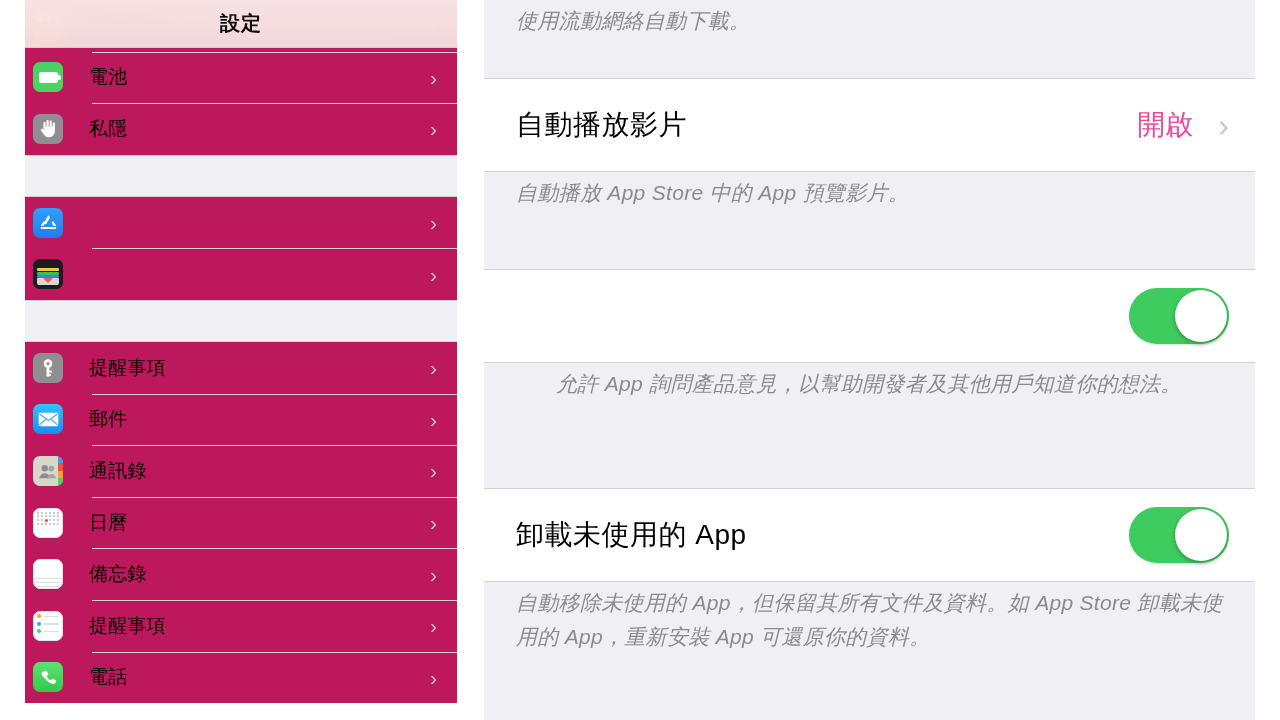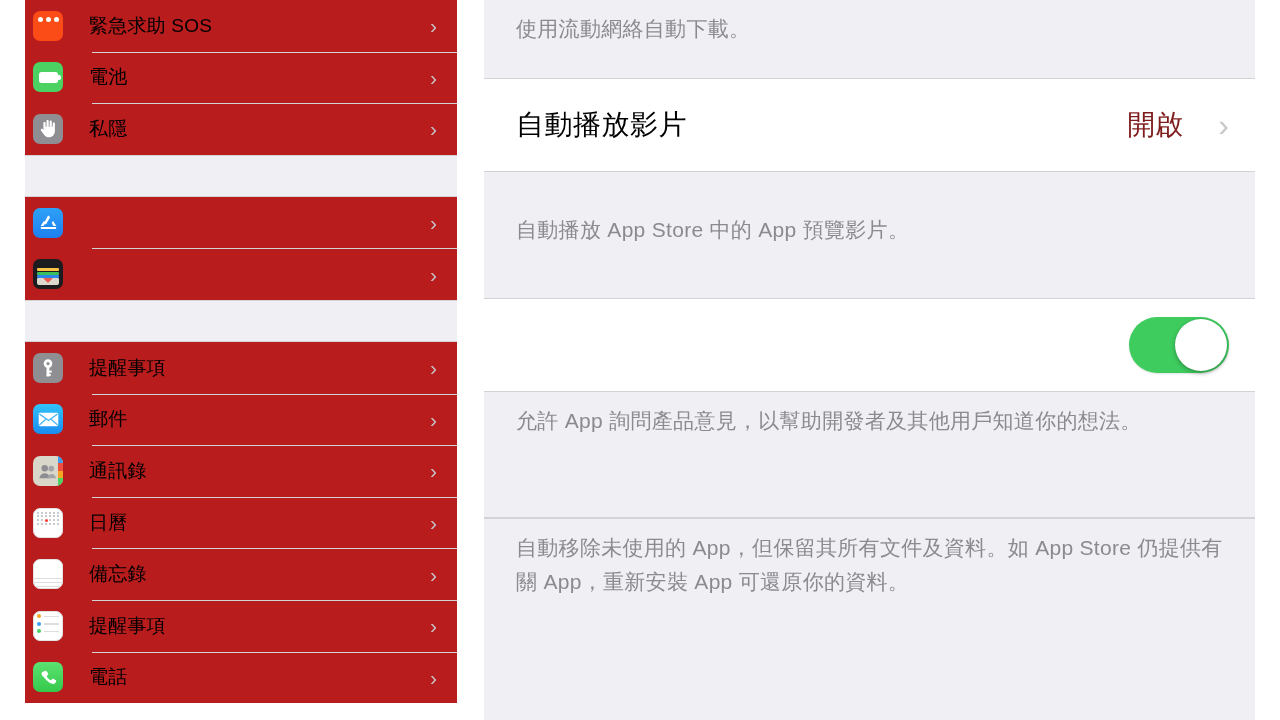--- a/index.html
+++ b/index.html
@@ -23,21 +23,21 @@
     width: 432px; height: 720px;
     background: #ffffff;
     overflow: hidden;
   }
 
   .sb-row {
     position: relative;
     height: 51.6px;
     display: flex;
     align-items: center;
-    background: #b91c1c;
+    background: #be185d;
     padding-left: 8px;
   }
   .sb-row + .sb-row::before {
     content: "";
     position: absolute;
     left: 67px; right: 0; top: 0;
     height: 1px;
     background: #d3d3d6;
   }
 
@@ -175,21 +175,21 @@
   }
 
   .d-footer {
     background: #efeff4;
     padding: 0 32px;
     color: #8a8a8f;
     font-size: 21px;
     line-height: 34px;
     letter-spacing: .3px;
   }
-  .d-footer .txt { padding-top: 12px; }
+  .d-footer .txt { padding-top: 4px; font-style: italic; }
 
   .d-sep { height: 1px; background: #d3d3d6; }
 
   .d-row {
     background: #ffffff;
     height: 92px;
     display: flex;
     align-items: center;
     padding: 0 0 0 32px;
     position: relative;
@@ -200,22 +200,22 @@
     letter-spacing: .5px;
     white-space: nowrap;
   }
   .d-row .right {
     margin-left: auto;
     display: flex; align-items: center;
     padding-right: 26px;
   }
   .d-row .value {
     font-size: 28px;
-    color: #7f1d1d;
-    margin-right: 35px;
+    color: #ec4899;
+    margin-right: 25px;
   }
   .d-row .chev {
     color: #c7c7cc;
     font-size: 32px;
     font-weight: 300;
     line-height: 1;
   }
 
   .switch {
     width: 100px; height: 56px;
@@ -411,56 +411,67 @@
       <span class="sb-icon ic-phone">
         <svg width="17" height="17" viewBox="0 0 20 20" aria-hidden="true">
           <path fill="#ffffff" d="M6.1 2.2c.6-.4 1.3-.2 1.7.4l1.8 2.7c.3.5.2 1.2-.3 1.6l-1.1.9c-.2.2-.3.5-.2.8.4 1 1 1.9 1.8 2.7.8.8 1.7 1.4 2.7 1.8.3.1.6 0 .8-.2l.9-1.1c.4-.5 1.1-.6 1.6-.3l2.7 1.8c.6.4.8 1.1.4 1.7l-1 1.5c-.5.7-1.4 1.1-2.3 1-2.6-.3-5.3-1.8-7.6-4.1S2.1 8.3 1.8 5.7c-.1-.9.3-1.8 1-2.3z"></path>
         </svg>
       </span>
       <span class="sb-label">電話</span>
       <span class="sb-chev">›</span>
     </div>
   </div>
 
+  <div id="sb-header">
+    <span class="title">設定</span>
+  </div>
 
   <div id="detail">
 
     <div class="d-footer" style="height:78px;">
       <div class="txt">使用流動網絡自動下載。</div>
     </div>
     <div class="d-sep"></div>
 
     <div class="d-row">
       <span class="name">自動播放影片</span>
       <span class="right">
         <span class="value">開啟</span>
         <span class="chev">›</span>
       </span>
     </div>
     <div class="d-sep"></div>
 
-    <div class="d-footer" style="height:97px;margin-top:29px;">
+    <div class="d-footer" style="height:97px;">
       <div class="txt">自動播放 App Store 中的 App 預覽影片。</div>
     </div>
     <div class="d-sep"></div>
 
     <div class="d-row">
       <span class="right">
         <span class="switch on">
           <span class="knob"></span>
         </span>
       </span>
     </div>
     <div class="d-sep"></div>
 
-    <div class="d-footer" style="height:125px;">
+    <div class="d-footer" style="height:125px;margin-left:40px;">
       <div class="txt">允許 App 詢問產品意見，以幫助開發者及其他用戶知道你的想法。</div>
     </div>
     <div class="d-sep"></div>
 
+    <div class="d-row">
+      <span class="name">卸載未使用的 App</span>
+      <span class="right">
+        <span class="switch on">
+          <span class="knob"></span>
+        </span>
+      </span>
+    </div>
     <div class="d-sep"></div>
 
     <div class="d-footer" style="height:160px;">
-      <div class="txt">自動移除未使用的 App，但保留其所有文件及資料。如 App Store 仍提供有關 App，重新安裝 App 可還原你的資料。</div>
+      <div class="txt">自動移除未使用的 App，但保留其所有文件及資料。如 App Store 卸載未使用的 App，重新安裝 App 可還原你的資料。</div>
     </div>
   </div>
 
 </div>
 
 </body></html>

